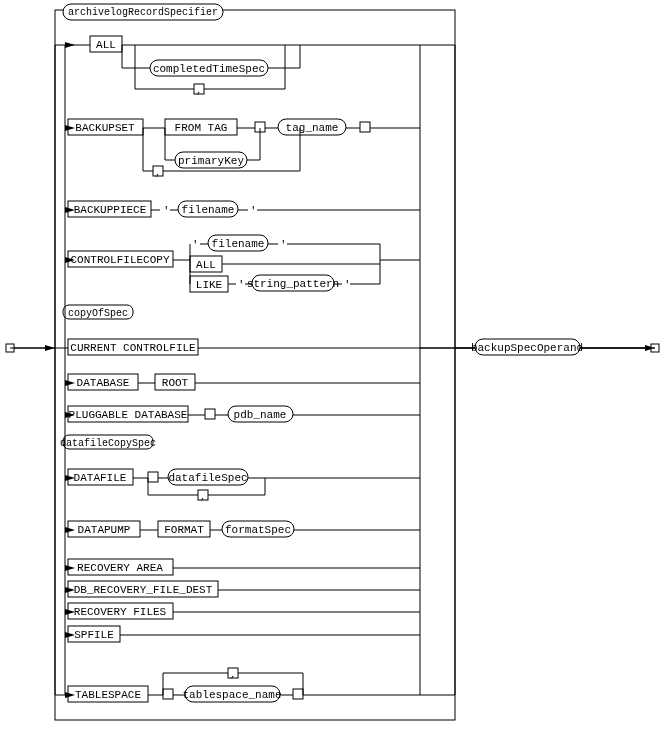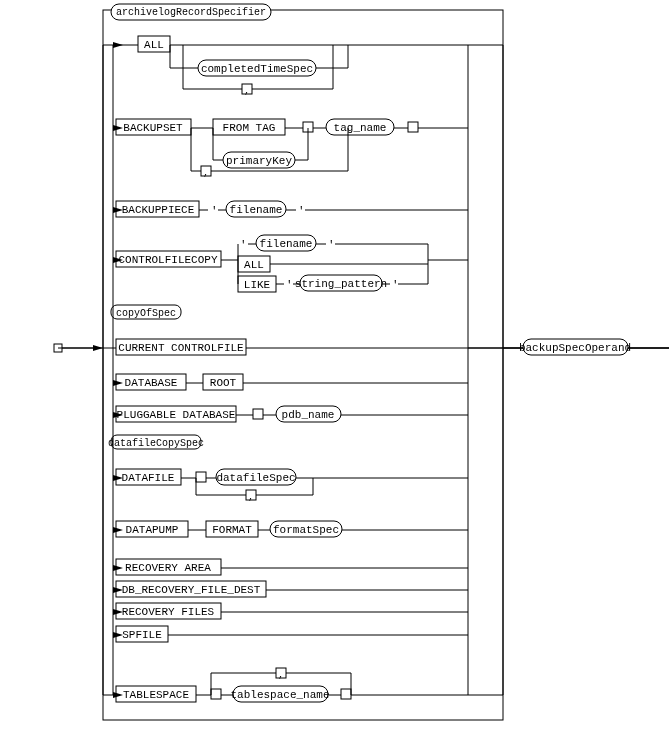--- a/index.html
+++ b/index.html
@@ -9,21 +9,20 @@
       font-size: 12px;
       width: 669px;
       height: 741px;
       overflow: hidden;
       position: relative;
     }
     .diagram-container {
       position: relative;
       width: 584px;
       height: 741px;
-      margin-left: 48px;
     }
     svg {
       position: absolute;
       top: 0; left: 0;
       width: 669px;
       height: 741px;
     }
   </style>
 </head>
 <body>

